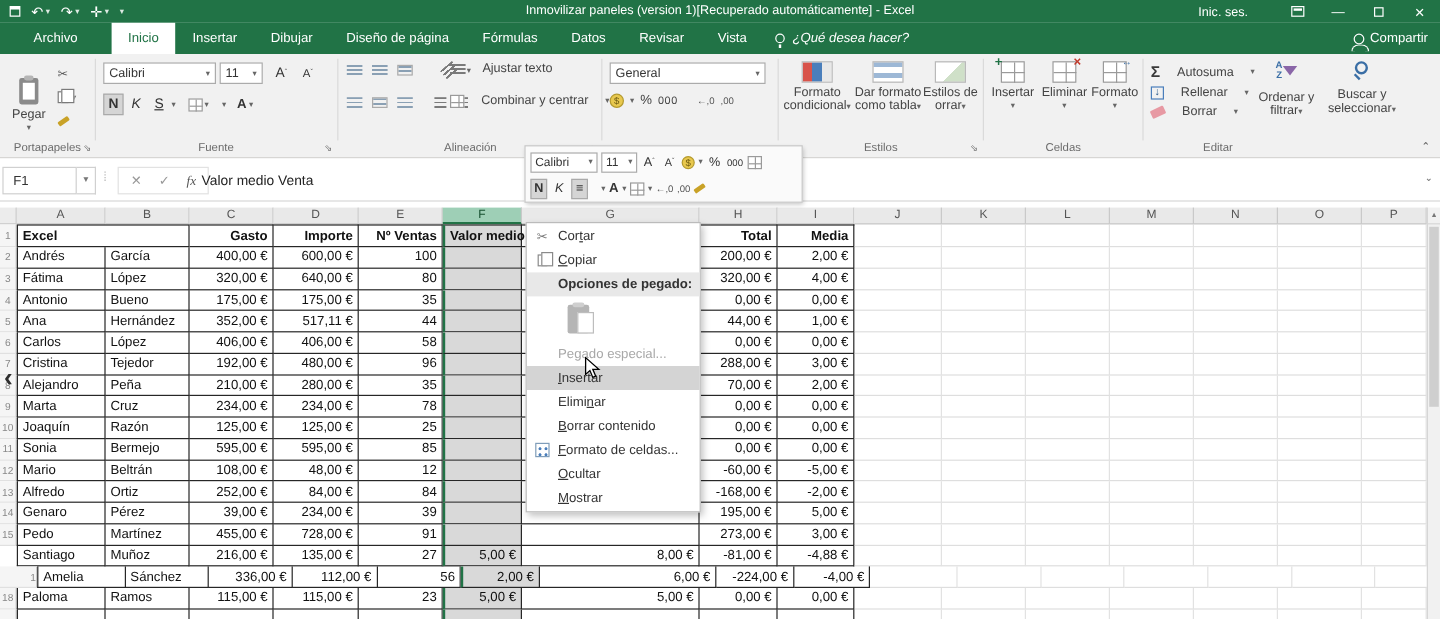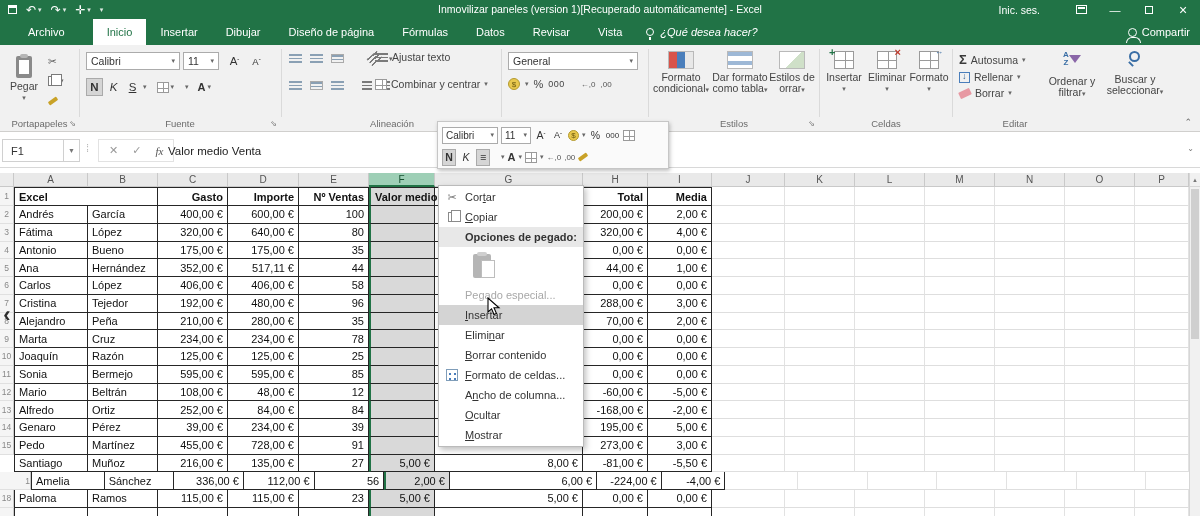--- a/index.html
+++ b/index.html
@@ -78,21 +78,21 @@
   .sortic{position:relative;width:18px;height:22px;margin:0 auto 2px}
   .sortic .az{position:absolute;left:0;top:0;font-size:8px;line-height:8px;color:#3a6ea5;font-weight:bold}
   .sortic .fun{position:absolute;right:0;top:4px;width:0;height:0;border-left:6px solid transparent;border-right:6px solid transparent;border-top:8px solid #8a66a8}
   .magnif{position:relative;width:16px;height:20px;margin:0 auto 2px}
   .magnif .lens{position:absolute;left:2px;top:0;width:11px;height:11px;border:2px solid #3a6ea5;border-radius:50%}
   .magnif .tail{position:absolute;left:1px;top:12px;width:6px;height:2px;background:#3a6ea5;transform:rotate(45deg)}
   .fillic{width:11px;height:11px;border:1px solid #4a7ebb;position:relative}
   .fillic:after{content:"↓";position:absolute;left:2px;top:-2px;font-size:9px;color:#2d5d8e}
   .eras{width:12px;height:7px;background:#e799a3;transform:rotate(-25deg);border-radius:1px}
   .stack3{position:absolute;display:flex;flex-direction:column;gap:4px}
-  .srow{display:flex;align-items:center;gap:4px;white-space:nowrap}
+  .srow{display:flex;align-items:center;gap:14px;white-space:nowrap}
   .collapse{position:absolute;right:8px;bottom:4px;color:#666;font-size:9px}
 
   
   .fbar{position:absolute;left:0;top:132px;width:1200px;height:36px;background:#fff;border-bottom:1px solid #d8d8d8}
   .namebox{position:absolute;left:2px;top:7px;width:62px;height:23px;border:1px solid #d0d0d0;background:#fff;
     font-size:11px;color:#333;display:flex;align-items:center;padding-left:8px}
   .namedd{position:absolute;left:64px;top:7px;width:16px;height:23px;display:flex;align-items:center;justify-content:center;color:#777;font-size:7px;border:1px solid #d0d0d0;border-left:none}
   .fdots{position:absolute;left:86px;top:10px;color:#bbb;font-size:11px}
   .fbtns{position:absolute;left:98px;top:7px;height:23px;display:flex;align-items:center;gap:14px;padding:0 10px;border:1px solid #e2e2e2;color:#999;font-size:11px}
   .fx{font-style:italic;color:#555;font-family:"Liberation Serif",serif}
@@ -208,21 +208,21 @@
   </div>
   <div class="share">
     <span class="person"></span>
     <span>Compartir</span>
   </div>
 </div>
 
 <div class="ribbon">
 
   <div class="abs" style="left:0;top:0;width:79px;height:100%">
-    <div class="bigbtn" style="left:6px;top:11px;width:36px">
+    <div class="bigbtn" style="left:6px;top:20px;width:36px">
       <div class="clip bicon"></div>
       <div>Pegar</div>
       <div class="ddonly">▾</div>
     </div>
     <div class="abs" style="left:48px;top:8px;display:flex;flex-direction:column;gap:4px">
       <span class="smallico">
           <span style="color:#555">✂</span>
         </span>
       <span class="smallico">
           <span class="copyic"></span>
@@ -728,21 +728,21 @@
     <div class="grow" style="height: 17.76px;">
       <div class="rn" style="height: 17.76px; margin-top: 20px;">16</div>
       <div class="cell  leftline" style="width: 74px;">Santiago</div>
       <div class="cell " style="width: 70px;">Muñoz</div>
       <div class="cell num" style="width: 70px;">216,00 €</div>
       <div class="cell num" style="width: 71px;">135,00 €</div>
       <div class="cell num" style="width: 70px;">27</div>
       <div class="cell num fsel" style="width: 66px;">5,00 €</div>
       <div class="cell num" style="width: 148px;">8,00 €</div>
       <div class="cell num" style="width: 65px;">-81,00 €</div>
-      <div class="cell num" style="width: 64px;">-5,50 €</div>
+      <div class="cell num" style="width: 64px;">-4,88 €</div>
       <div class="cell plain" style="width: 73px;"></div>
       <div class="cell plain" style="width: 70px;"></div>
       <div class="cell plain" style="width: 70px;"></div>
       <div class="cell plain" style="width: 70px;"></div>
       <div class="cell plain" style="width: 70px;"></div>
       <div class="cell plain" style="width: 70px;"></div>
       <div class="cell plain" style="width: 54px;"></div>
     </div>
     <div class="grow" style="height: 17.76px;">
       <div class="rn" style="height: 17.76px; padding-left: 30px;">17</div>
@@ -887,24 +887,20 @@
       <span><u>B</u>orrar contenido</span>
     </div>
     <div class="mi">
       <span class="gut">
         <span class="fmtcellic"></span>
       </span>
       <span><u>F</u>ormato de celdas...</span>
     </div>
     <div class="mi">
       <span class="gut"></span>
-      <span>A<u>n</u>cho de columna...</span>
-    </div>
-    <div class="mi">
-      <span class="gut"></span>
       <span><u>O</u>cultar</span>
     </div>
     <div class="mi">
       <span class="gut"></span>
       <span><u>M</u>ostrar</span>
     </div>
   </div>
 
 <div class="cursor">
   <svg width="14" height="20" viewBox="0 0 14 20">

